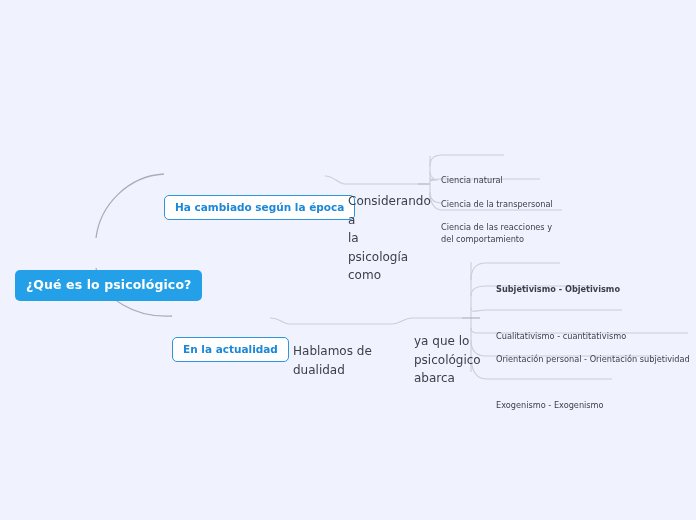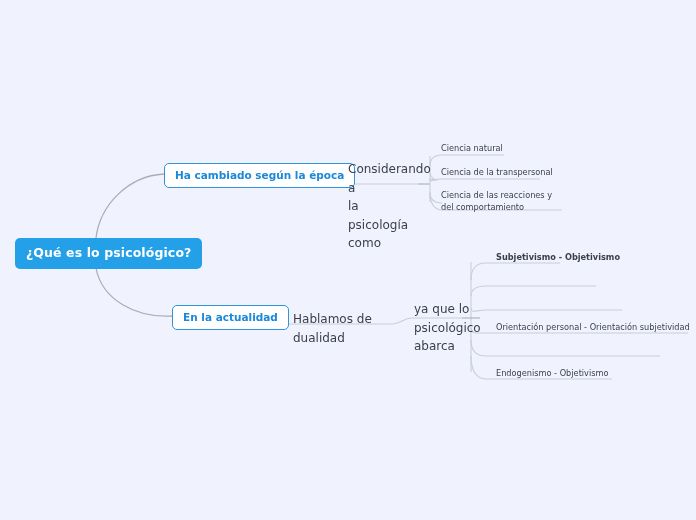--- a/index.html
+++ b/index.html
@@ -22,20 +22,21 @@
     position: absolute;
     left: 0;
     top: 0;
     width: 696px;
     height: 520px;
     pointer-events: none;
   }
   .node {
     position: absolute;
     box-sizing: border-box;
+    margin-top: 32px;
   }
   
   .root-node {
     background: #24a0e8;
     color: #ffffff;
     font-weight: bold;
     font-size: 12.5px;
     border-radius: 5px;
     padding: 8px 11px 9px 11px;
     white-space: nowrap;
@@ -133,19 +134,20 @@
 
   <div class="node mid-label" style="left:293px; top:310px; width:110px;">Hablamos de dualidad</div>
 
   <div class="node mid-label" style="left:414px; top:300px; width:56px;">ya que lo
 psicológico
 abarca</div>
 
   <div class="node leaf-label" style="left:496px; top:251px; width:180px;font-weight:bold;">Subjetivismo - Objetivismo</div>
 
 
+  <div class="node leaf-label" style="left:496px; top:298px; width:190px;">Cualitativismo - cuantitativismo</div>
 
   <div class="node leaf-label" style="left:496px; top:321px; width:200px;">Orientación personal - Orientación subjetividad</div>
 
 
-  <div class="node leaf-label" style="left:496px; top:367px; width:180px;">Endogenismo -  Objetivismo</div>
+  <div class="node leaf-label" style="left:496px; top:367px; width:180px;">Exogenismo -  Exogenismo</div>
 
 </div>
 
 </body></html>

